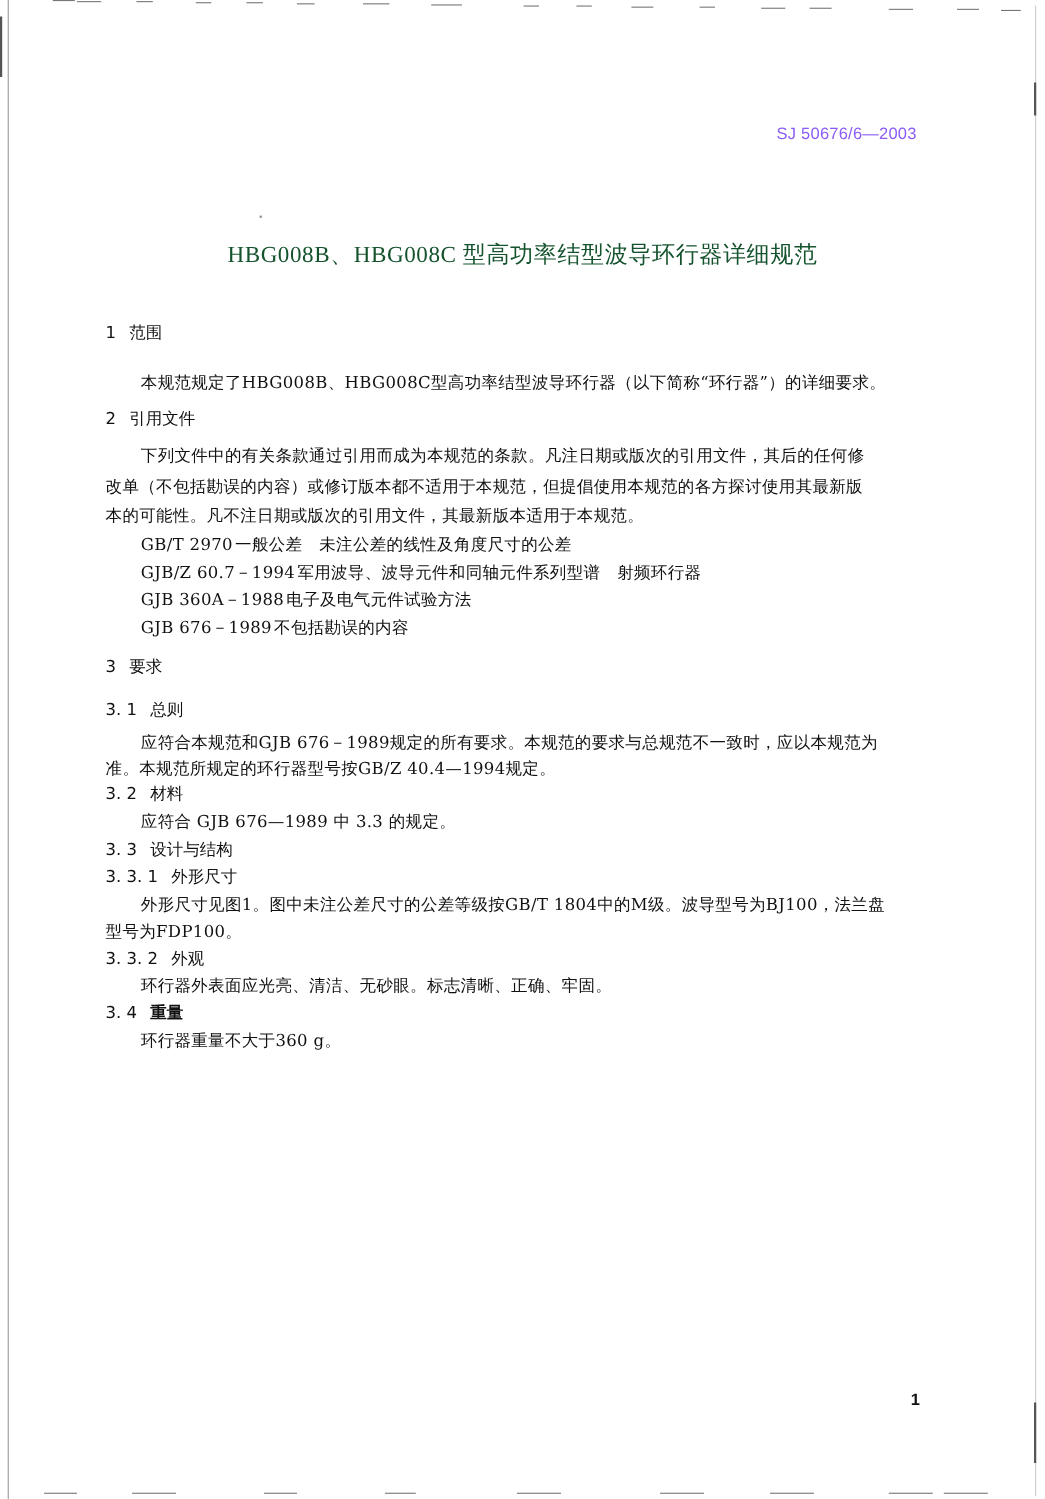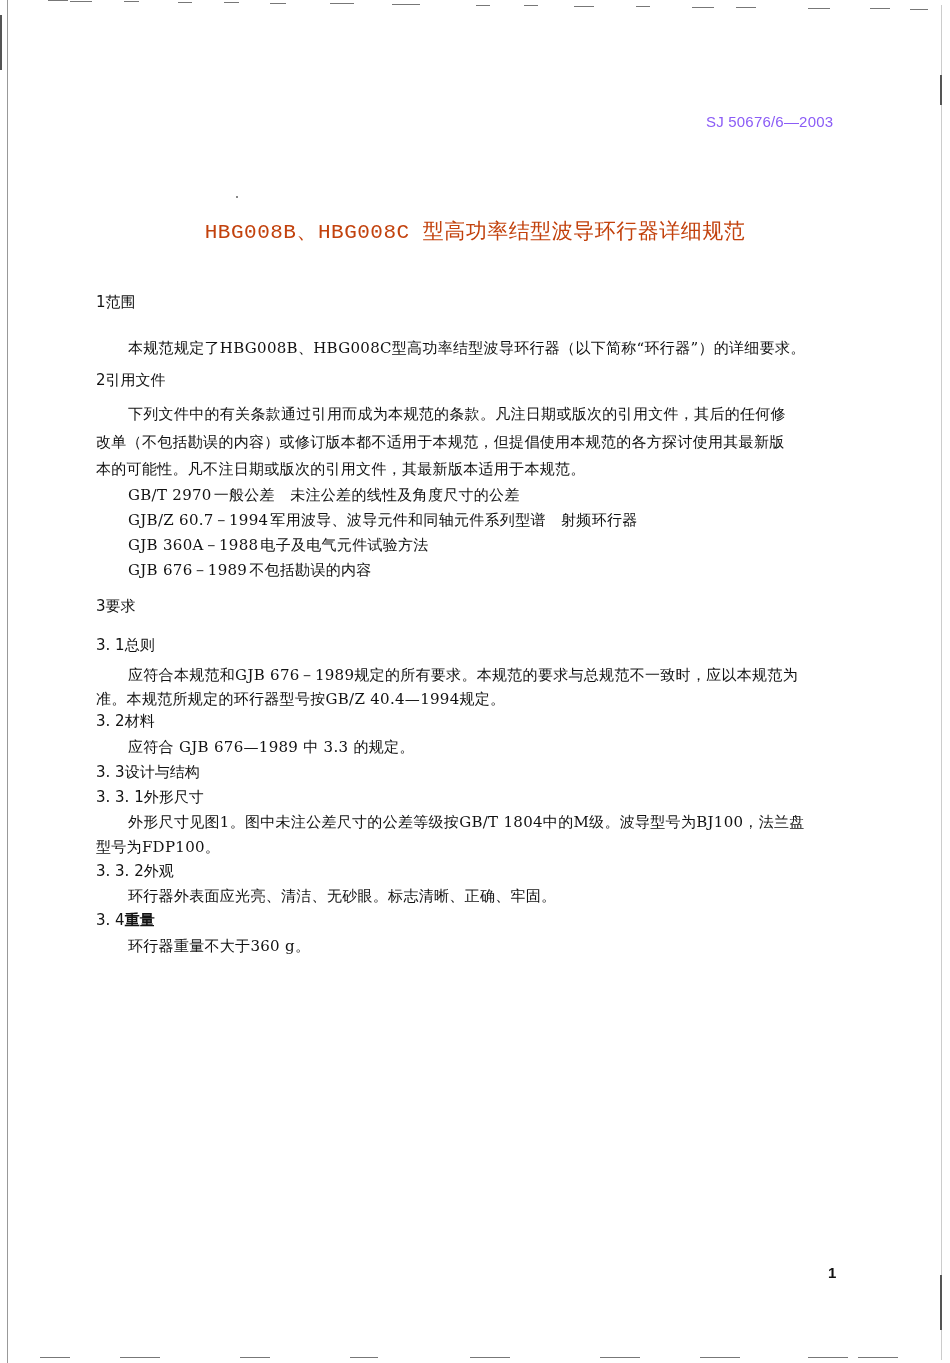--- a/index.html
+++ b/index.html
@@ -15,26 +15,26 @@
   .left-edge-dark { position: absolute; left: 0; top: 15px; width: 2px; height: 55px; background: #555; }
   .right-edge { position: absolute; left: 941px; top: 5px; width: 1px; height: 1355px; background: #ccc; }
   .right-mark { position: absolute; left: 940px; width: 2px; background: #555; }
 
   .doc-code {
     position: absolute; left: 706px; top: 113px; font-family: "Liberation Sans", sans-serif;
     font-size: 15px; letter-spacing: 0.2px; color: #8b5cf6;
   }
   .doc-title {
     position: absolute; left: 0; width: 950px; top: 217px; text-align: center;
-    font-family: Liberation Mono, monospace; font-size: 21px; letter-spacing: 0.5px; color: #c2410c;
+    font-family: Liberation Serif, serif; font-size: 21px; letter-spacing: 0.5px; color: #14532d;
   }
   .line { position: absolute; font-size: 15px; white-space: nowrap; color: #111; }
   .heading { font-family: "DejaVu Sans", sans-serif; font-size: 15px; }
   .heading .num { display: inline-block; }
-  .heading .label { }
+  .heading .label { margin-left: 12px; }
   .bold .label { font-weight: bold; }
   .para { font-family: "DejaVu Serif", serif; font-size: 15px; letter-spacing: 0.3px; }
   .ref .code { display: inline-block; }
   .ref .title { margin-left: 2px; }
   .page-num {
     position: absolute; left: 828px; top: 1264px; font-family: "Liberation Sans", sans-serif;
     font-size: 15px; font-weight: bold;
   }
   .speck { position: absolute; background: #888; }
 </style>

